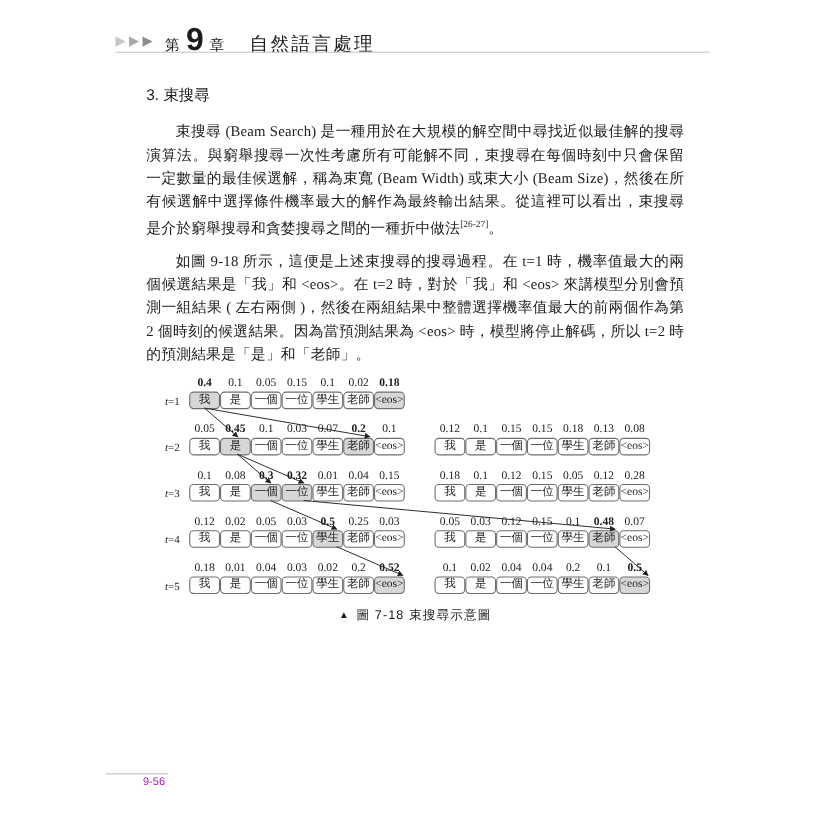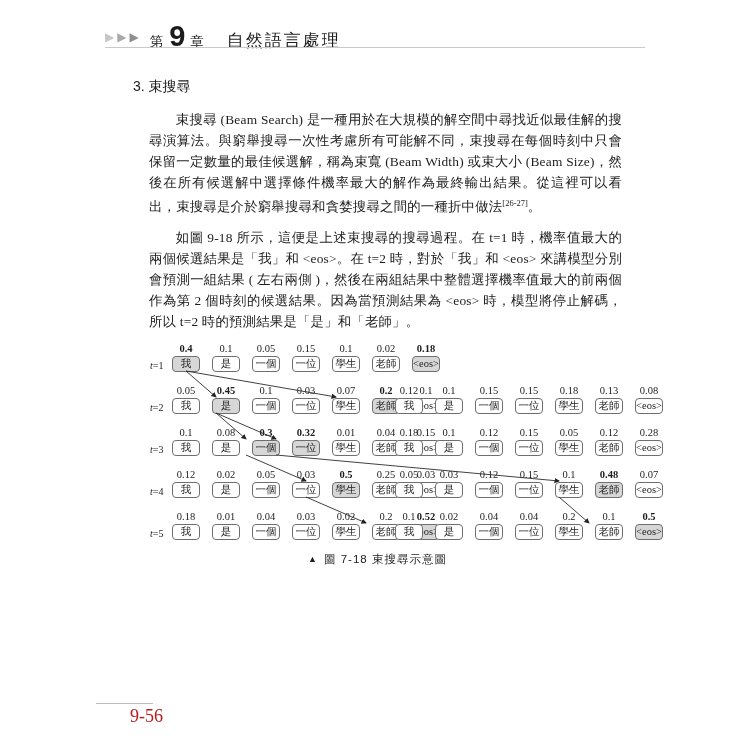--- a/index.html
+++ b/index.html
@@ -30,31 +30,31 @@
     border-top: 1px solid #c9c9c9;
   }
 
   
   .content { position: absolute; left: 133px; top: 78px; width: 489px; }
   .section-heading {
     font-family: "Liberation Sans", sans-serif;
     font-size: 14px; font-weight: normal; margin: 0 0 13px 0;
   }
   .content p {
-    margin: 0 0 10px 16px; font-size: 13.4px; line-height: 21px;
+    margin: 0 0 10px 0; font-size: 13.4px; line-height: 21px;
     text-align: justify; text-indent: 2em; letter-spacing: 0.2px;
   }
   .content p sup { font-size: 8.5px; letter-spacing: 0; }
 
   
   .diagram { position: relative; margin: 4px 0 0 17px; width: 453px; }
   .diag-row { display: flex; align-items: flex-end; margin-bottom: 12px; height: 30px; }
   .row-label { width: 22px; flex: 0 0 22px; font-size: 10px; padding-bottom: 1px; }
   .row-label i { font-family: "Liberation Serif", serif; }
-  .token-group { display: flex; gap: 12px; width: 208px; flex: 0 0 208px; margin-right: 15px; }
+  .token-group { display: flex; gap: 0; width: 208px; flex: 0 0 208px; margin-right: 15px; }
   .token-cell { width: 28px; flex: 0 0 28px; display: flex; flex-direction: column; }
   .prob { font-size: 10.5px; height: 13px; line-height: 12px; text-align: center; white-space: nowrap; }
   .prob.b { font-weight: bold; }
   .token-box {
     height: 16px; line-height: 14px; border: 1px solid #6e6e6e; border-radius: 4px;
     background: #ffffff; font-size: 10.5px; text-align: center; white-space: nowrap;
   }
   .token-box.shaded { background: #d7d7d7; }
   #arrow-layer {
     position: absolute; left: 0; top: 0; width: 100%; height: 100%;
@@ -65,21 +65,21 @@
   .figure-caption {
     text-align: center; margin-top: 9px; font-size: 11.5px;
     font-family: "Liberation Sans", sans-serif; letter-spacing: 1px;
   }
   .figure-caption .cap-marker { font-size: 9px; position: relative; top: -1px; margin-right: 6px; }
 
   
   .footer-rule { position: absolute; top: 703px; left: 96px; width: 57px; border-top: 1px solid #bdbdbd; }
   .page-number {
     position: absolute; top: 706px; left: 130px;
-    font-family: Liberation Serif, serif; font-size: 18px; color: #b91c1c;
+    font-family: Liberation Sans, sans-serif; font-size: 10px; color: #a21caf;
   }
 </style>
 </head>
 <body>
 
 <div class="page">
 
   <div class="page-header">
     <span class="tri">▶</span>
     <span class="tri">▶</span>

